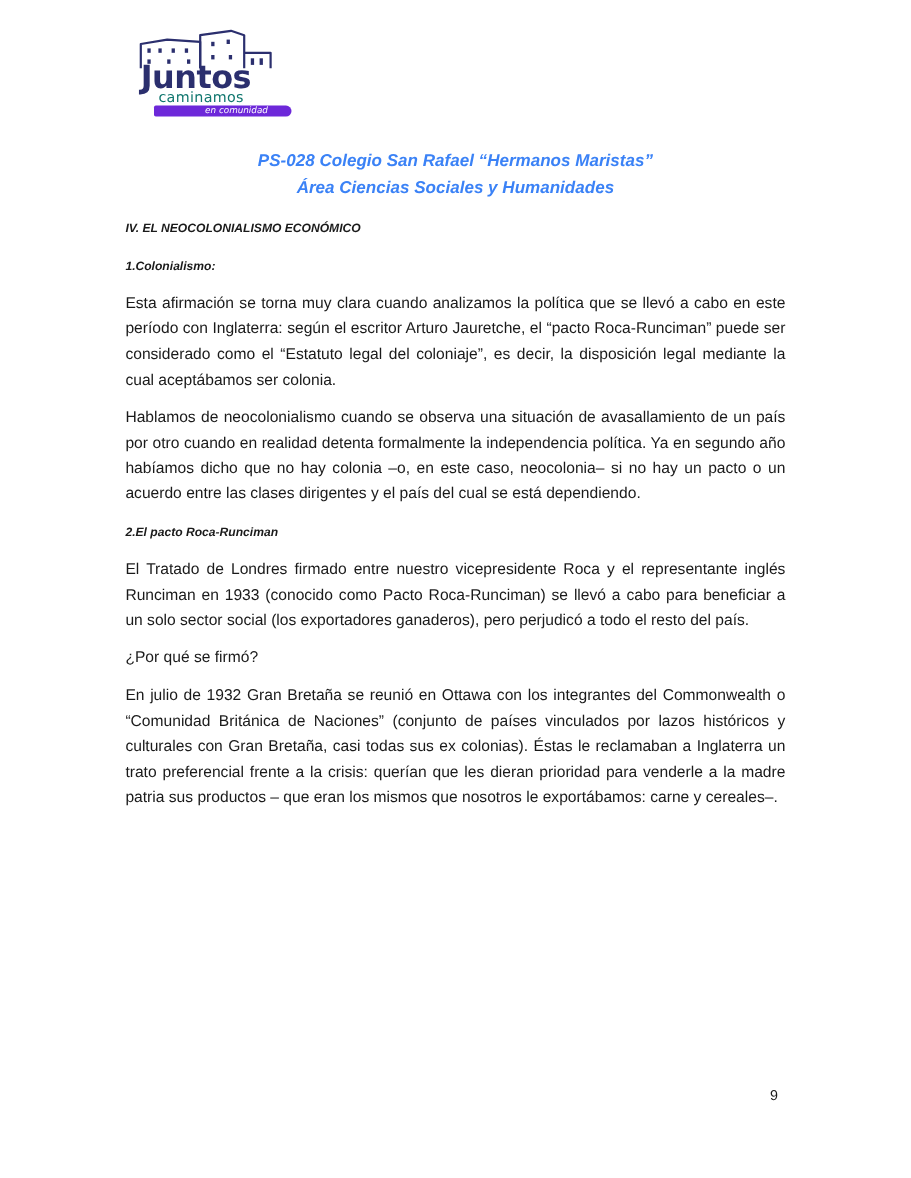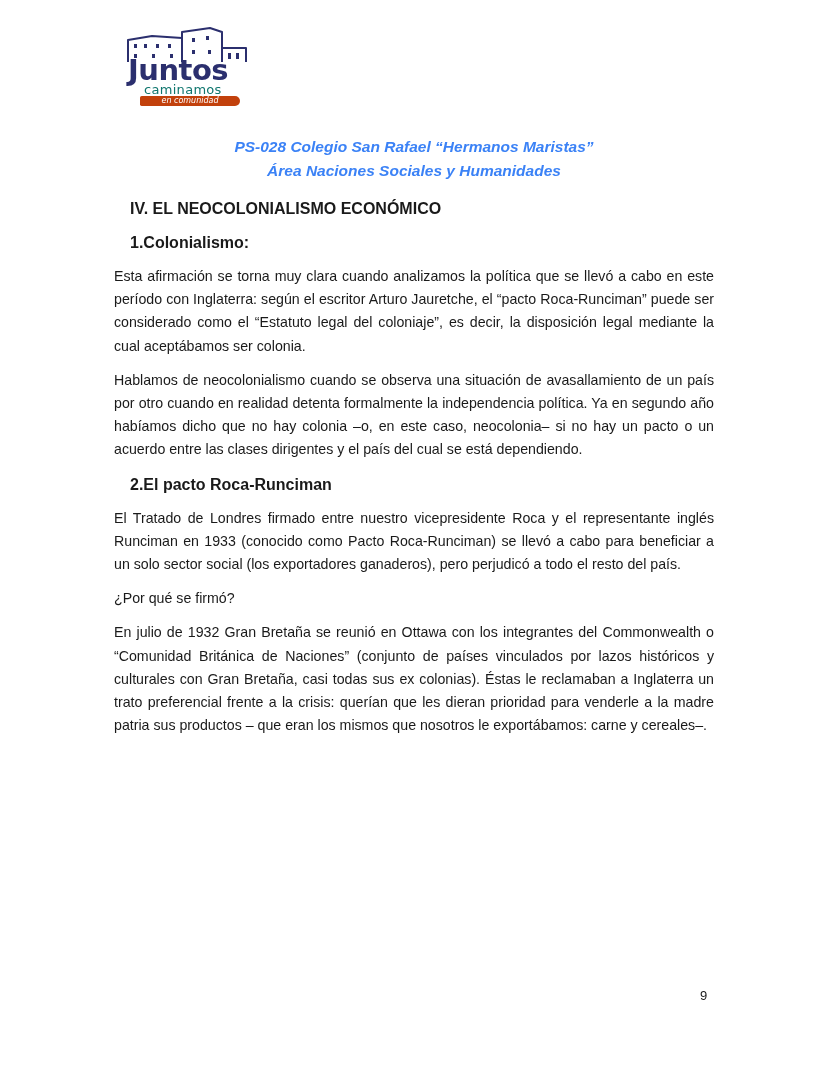--- a/index.html
+++ b/index.html
@@ -17,35 +17,35 @@
     font-family: "DejaVu Sans", sans-serif; font-weight: bold;
     font-size: 29px; color: #2b2f6e; letter-spacing: -0.5px; line-height: 1;
   }
   .logo-caminamos {
     position: absolute; left: 22px; top: 57px;
     font-family: "DejaVu Sans", sans-serif;
     font-size: 13px; color: #0f766e; line-height: 1; letter-spacing: 0.3px;
   }
   .logo-comunidad {
     position: absolute; left: 18px; top: 70px; width: 100px; height: 10px;
-    background: #c2410c; color: #ffffff; border-radius: 2px 6px 6px 2px;
+    background: #6d28d9; color: #ffffff; border-radius: 2px 6px 6px 2px;
     font-family: "DejaVu Sans", sans-serif; font-style: italic;
-    font-size: 8px; line-height: 10px; text-align: center;
+    font-size: 8px; line-height: 10px; text-align: center; padding-left: 25px;
   }
   .school-header {
     position: absolute; left: 0; top: 135px; width: 828px; text-align: center;
     color: #3b82f6; font-style: italic; font-weight: bold; font-size: 15.5px;
     line-height: 24px;
   }
   .content {
     position: absolute; left: 114px; top: 197px; width: 600px;
     font-size: 14.2px; line-height: 23.2px; text-align: justify;
   }
   .content p { margin: 0 0 11px 0; }
-  .content h3 { margin: 0 0 11px 16px; font-size: 16px; font-weight: bold; line-height: 23px; }
+  .content h3 { margin: 0 0 11px 0; font-size: 11px; font-weight: bold; line-height: 23px; font-style: italic; }
   .page-number {
     position: absolute; left: 700px; top: 988px; font-size: 13px; color: #1a1a1a;
   }
 </style>
 </head>
 <body>
 
 <div class="logo">
   <svg width="130" height="40" viewBox="0 0 130 40">
     <g fill="none" stroke="#2b2f6e" stroke-width="2" stroke-linejoin="round">
@@ -69,21 +69,21 @@
         <rect x="114" y="27" width="3" height="6"></rect>
     </g>
   </svg>
   <div class="logo-juntos">Juntos</div>
   <div class="logo-caminamos">caminamos</div>
   <div class="logo-comunidad">en comunidad</div>
 </div>
 
 <div class="school-header">
   <div>PS-028 Colegio San Rafael “Hermanos Maristas”</div>
-  <div>Área Naciones Sociales y Humanidades</div>
+  <div>Área Ciencias Sociales y Humanidades</div>
 </div>
 
 <div class="content">
   <h3>IV. EL NEOCOLONIALISMO ECONÓMICO</h3>
   <h3>1.Colonialismo:</h3>
   <p>Esta afirmación se torna muy clara cuando analizamos la política que se llevó a cabo en este período con Inglaterra: según el escritor Arturo Jauretche, el “pacto Roca-Runciman” puede ser considerado como el “Estatuto legal del coloniaje”, es decir, la disposición legal mediante la cual aceptábamos ser colonia.</p>
   <p>Hablamos de neocolonialismo cuando se observa una situación de avasallamiento de un país por otro cuando en realidad detenta formalmente la independencia política. Ya en segundo año habíamos dicho que no hay colonia –o, en este caso, neocolonia– si no hay un pacto o un acuerdo entre las clases dirigentes y el país del cual se está dependiendo.</p>
   <h3>2.El pacto Roca-Runciman</h3>
   <p>El Tratado de Londres firmado entre nuestro vicepresidente Roca y el representante inglés Runciman en 1933 (conocido como Pacto Roca-Runciman) se llevó a cabo para beneficiar a un solo sector social (los exportadores ganaderos), pero perjudicó a todo el resto del país.</p>
   <p>¿Por qué se firmó?</p>

